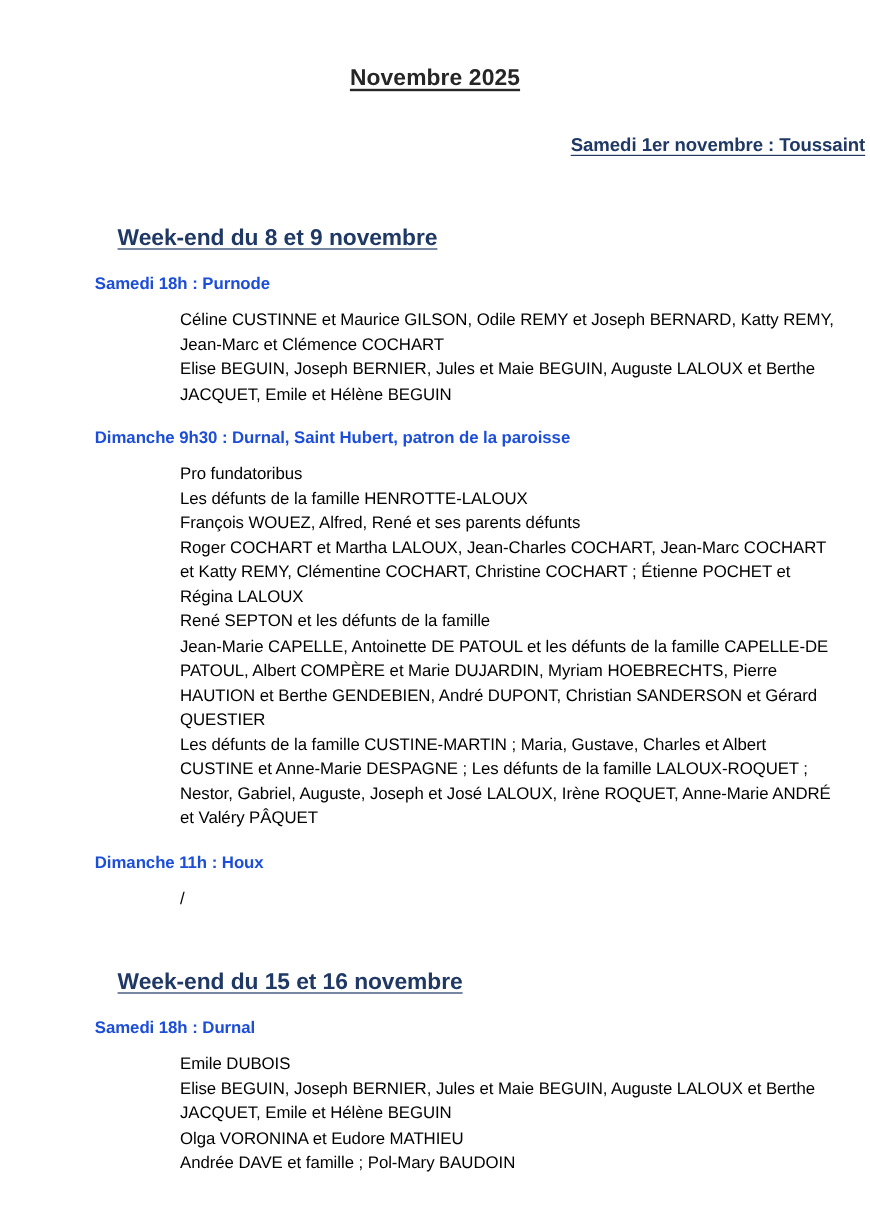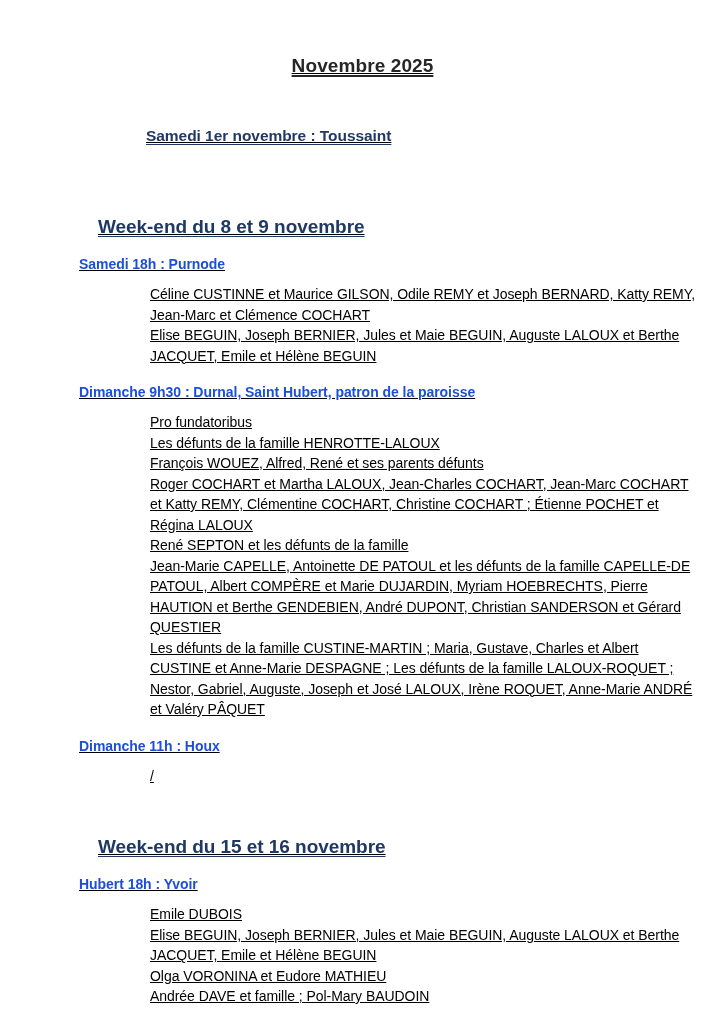--- a/index.html
+++ b/index.html
@@ -15,21 +15,20 @@
     color: #000000;
     position: relative;
     overflow: hidden;
   }
   .page {
     width: 725px;
     height: 784px;
     position: relative;
     box-sizing: border-box;
     padding: 0;
-    text-decoration: underline;
   }
 
   
   .doc-title {
     text-align: center;
     font-size: 19px;
     font-weight: bold;
     color: #262626;
     margin: 0;
     padding-top: 55px;
@@ -39,23 +38,24 @@
     text-decoration: underline;
     text-underline-offset: 3px;
     text-decoration-thickness: 1.5px;
   }
 
   
   .feast-heading {
     color: #1F3864;
     font-weight: bold;
     font-size: 15.5px;
-    margin: 18px;
+    margin: 4px;
     padding-left: 128px;
     letter-spacing: -0.05px;
+    text-align: right;
   }
   .feast-heading span {
     text-decoration: underline;
     text-underline-offset: 3px;
     text-decoration-thickness: 1.3px;
   }
   .feast-1 { padding-top: 32px; }
   .feast-2 { padding-top: 40px; }
 
   
@@ -141,21 +141,21 @@
     <li class="intention">Les défunts de la famille CUSTINE-MARTIN ; Maria, Gustave, Charles et Albert CUSTINE et Anne-Marie DESPAGNE ; Les défunts de la famille LALOUX-ROQUET ; Nestor, Gabriel, Auguste, Joseph et José LALOUX, Irène ROQUET, Anne-Marie ANDRÉ et Valéry PÂQUET</li>
   </ul>
 
   <div class="mass-heading">Dimanche 11h : Houx</div>
   <ul class="intentions">
     <li class="intention">/</li>
   </ul>
 
   <div class="weekend-heading weekend-2"><span>Week-end du 15 et 16 novembre</span></div>
 
-  <div class="mass-heading">Hubert 18h : Yvoir</div>
+  <div class="mass-heading">Samedi 18h : Durnal</div>
   <ul class="intentions">
     <li class="intention">Emile DUBOIS</li>
     <li class="intention">Elise BEGUIN, Joseph BERNIER, Jules et Maie BEGUIN, Auguste LALOUX et Berthe JACQUET, Emile et Hélène BEGUIN</li>
     <li class="intention">Olga VORONINA et Eudore MATHIEU</li>
     <li class="intention">Andrée DAVE et famille ; Pol-Mary BAUDOIN</li>
   </ul>
 
 
 </div>
 

